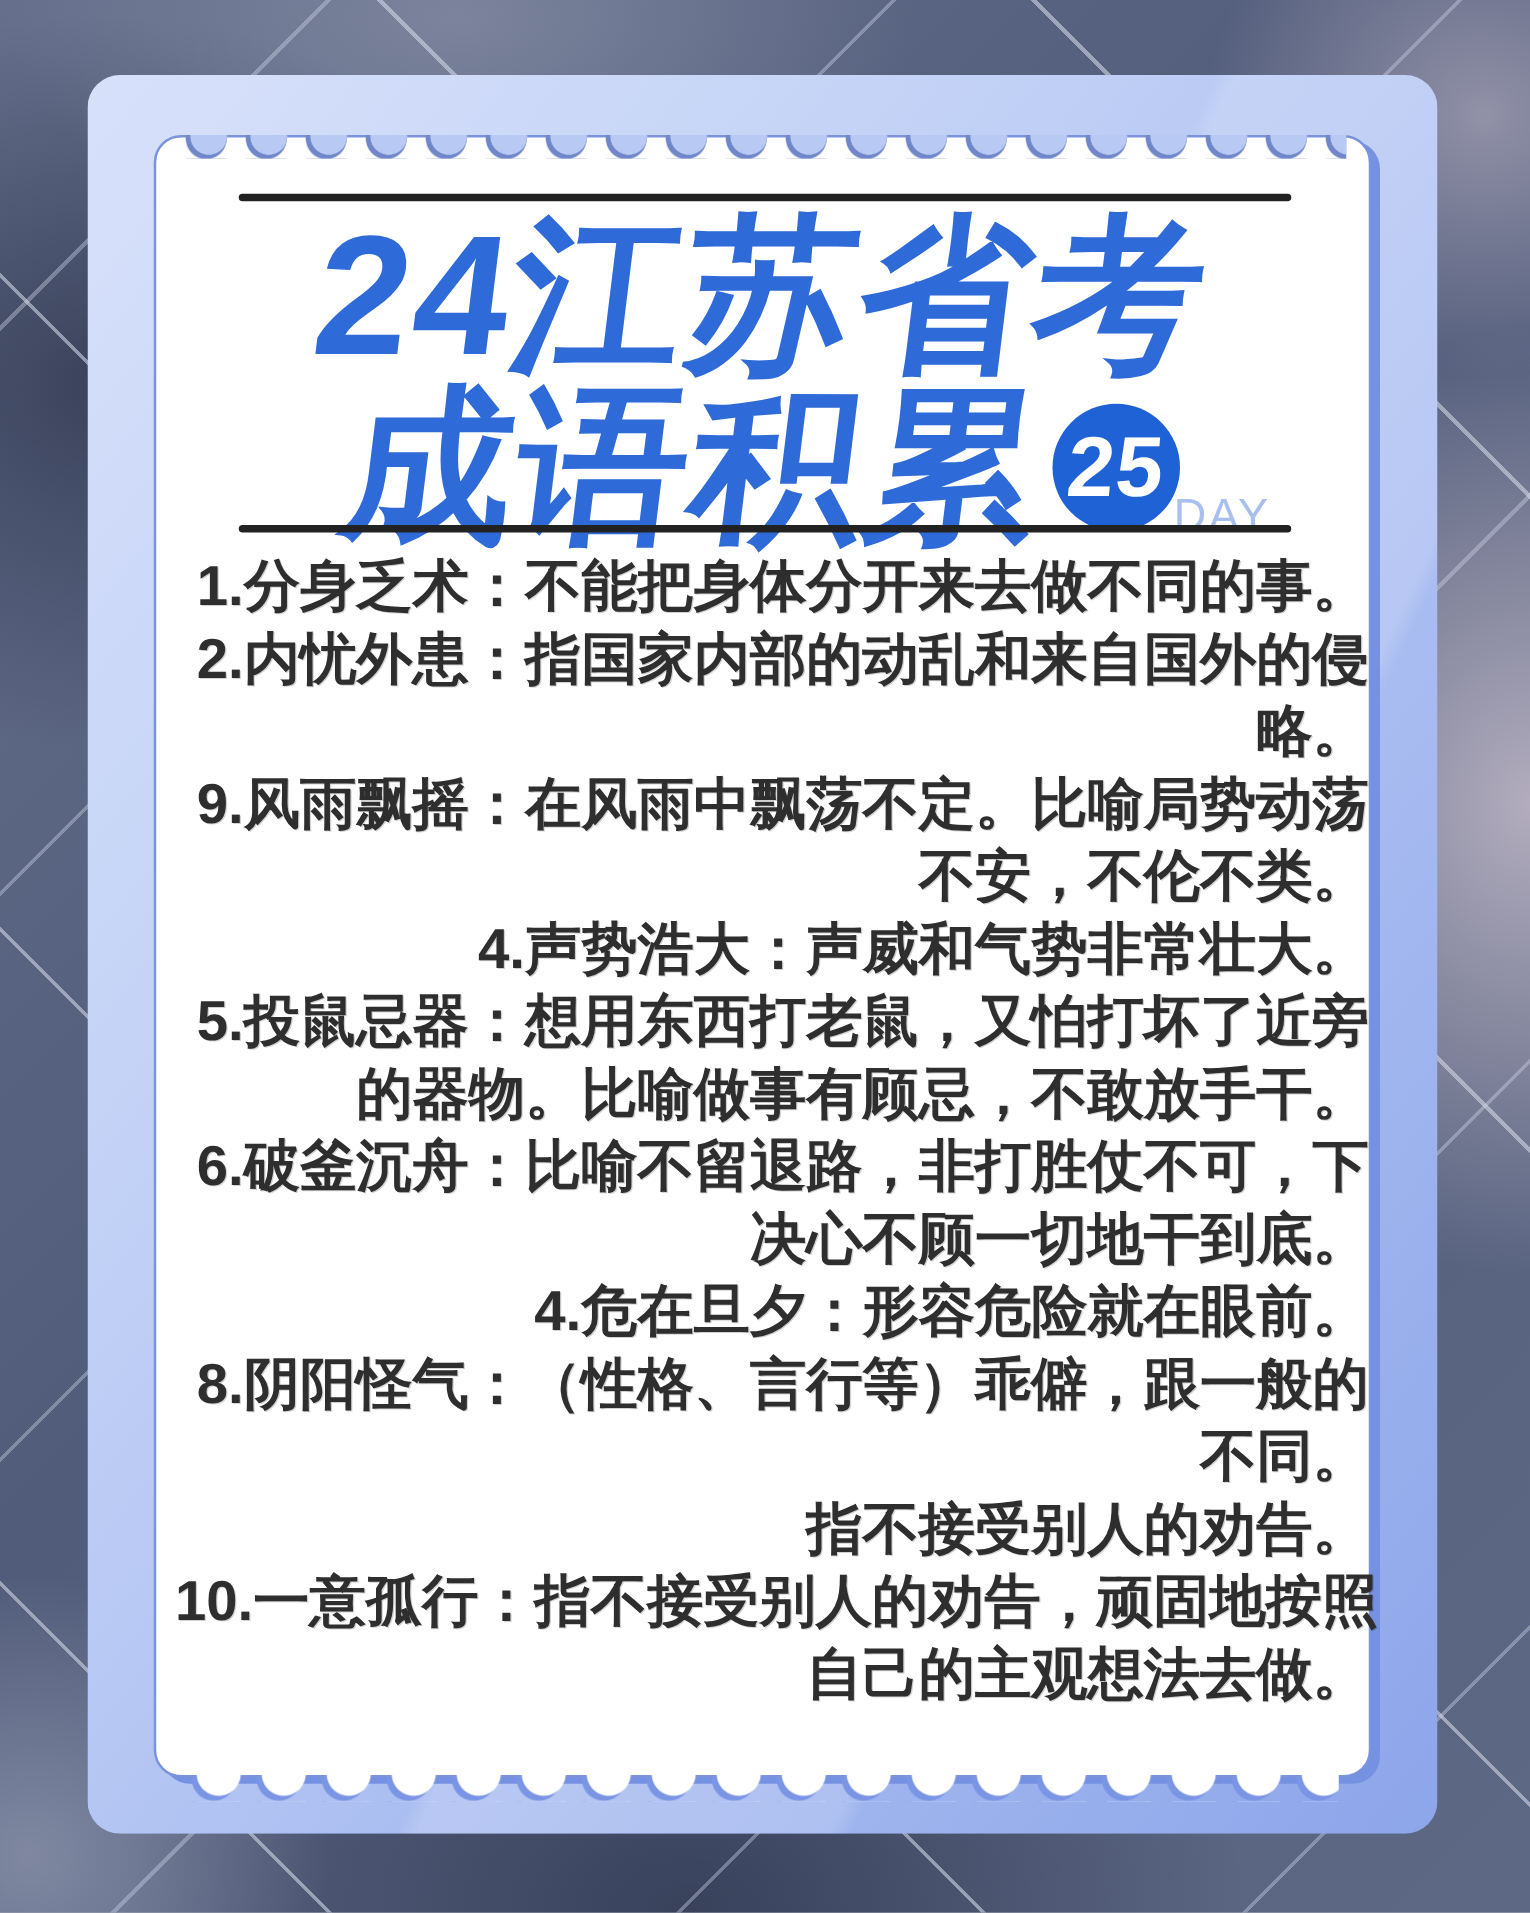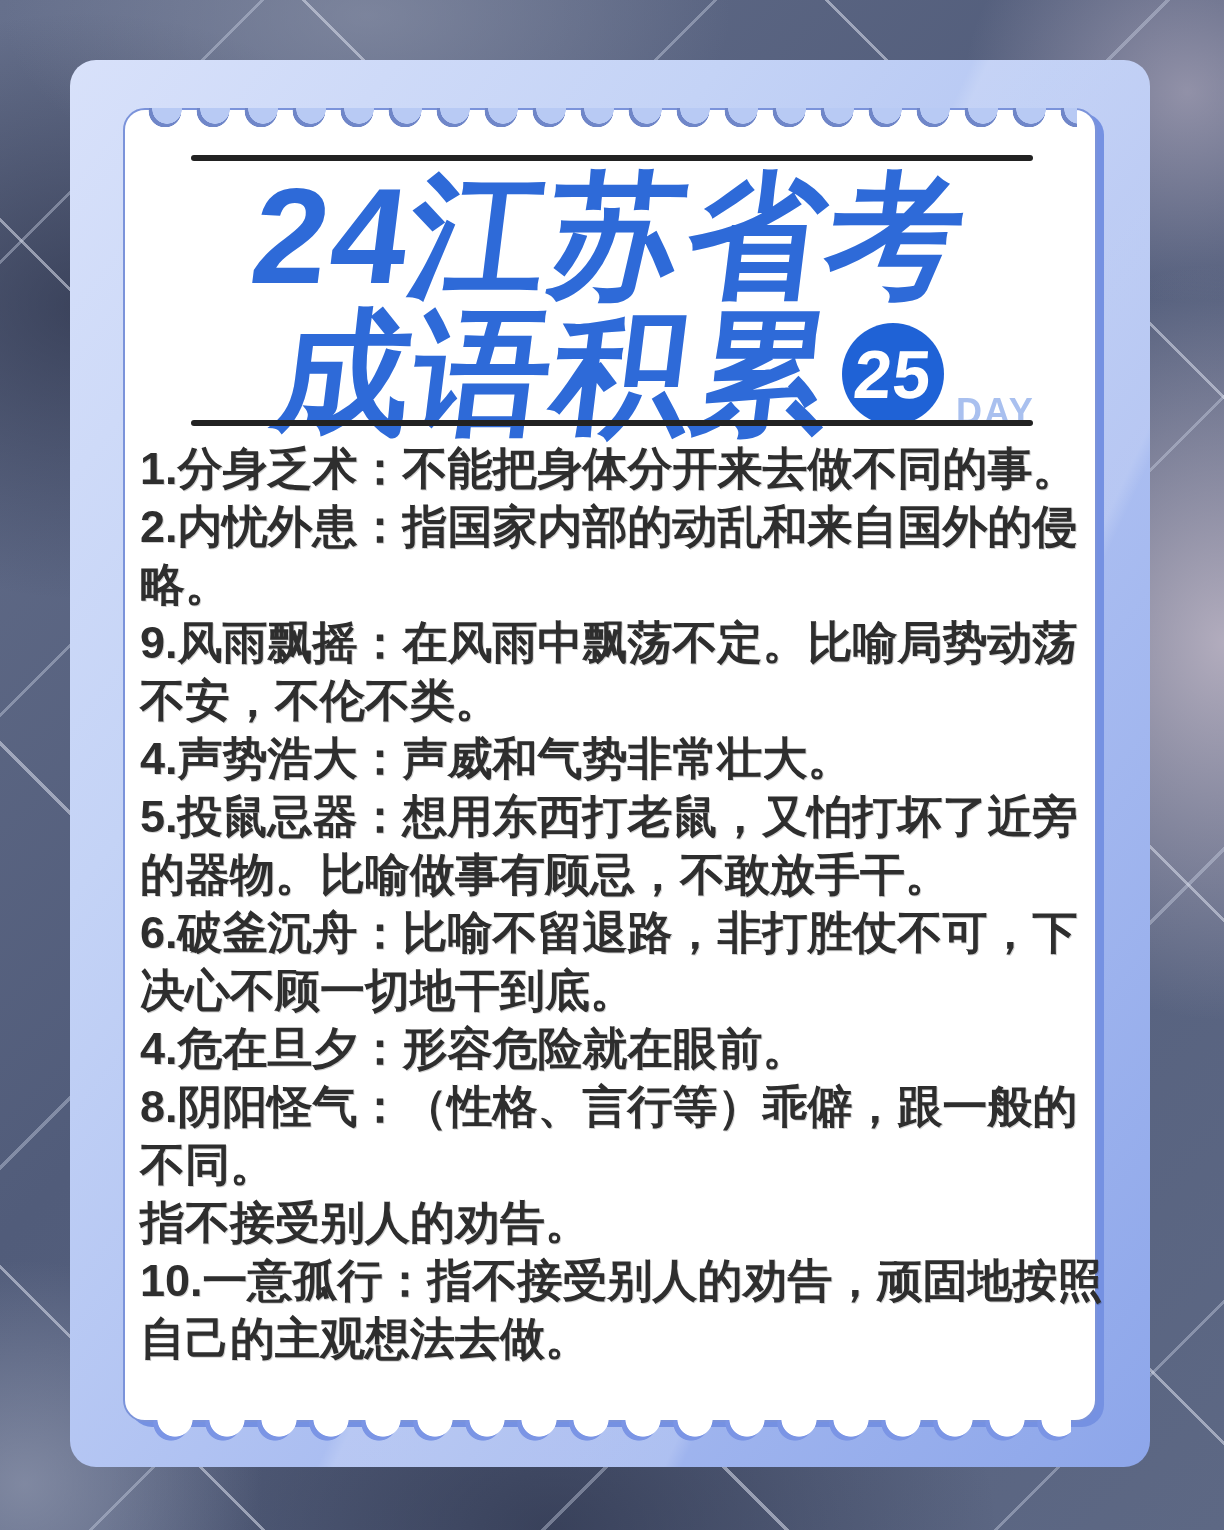--- a/index.html
+++ b/index.html
@@ -79,26 +79,26 @@
     position:relative;margin-left:10px;margin-top:2px;
     width:102px;height:102px;border-radius:50%;
     background:#1f62d6;flex:0 0 auto;
     display:flex;align-items:center;justify-content:center;
   }
   .day-num{
     color:#ffffff;font-size:68px;font-weight:bold;
     transform:skewX(-5deg);letter-spacing:1px;
   }
   .day-label{
-    position:absolute;left:114px;bottom:-8px;
-    font-size:36px;font-weight:bold;color:#a9c0ef;letter-spacing:2px;
+    position:absolute;left:97px;bottom:-8px;
+    font-size:36px;font-weight:normal;color:#a9c0ef;letter-spacing:2px;
   }
   
   .body-lines{
-    position:absolute;top:330px;left:15px;right:0;
+    position:absolute;top:330px;left:15px;right:0;text-align:right;
   }
   .line{
     font-size:45px;line-height:58px;font-weight:bold;
     color:#2e2e2e;white-space:nowrap;
     text-shadow:1px 1px 0 rgba(0,0,0,.18);
   }
 </style>
 </head>
 <body>
 

